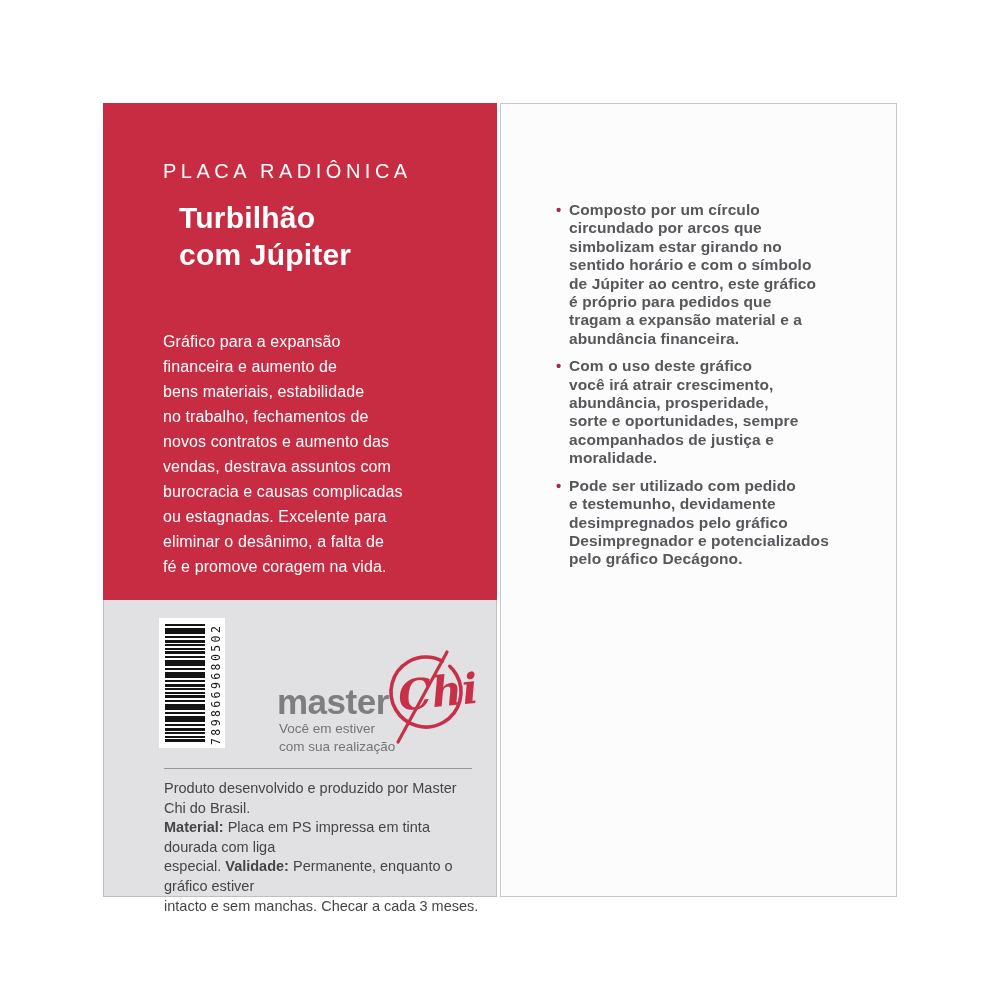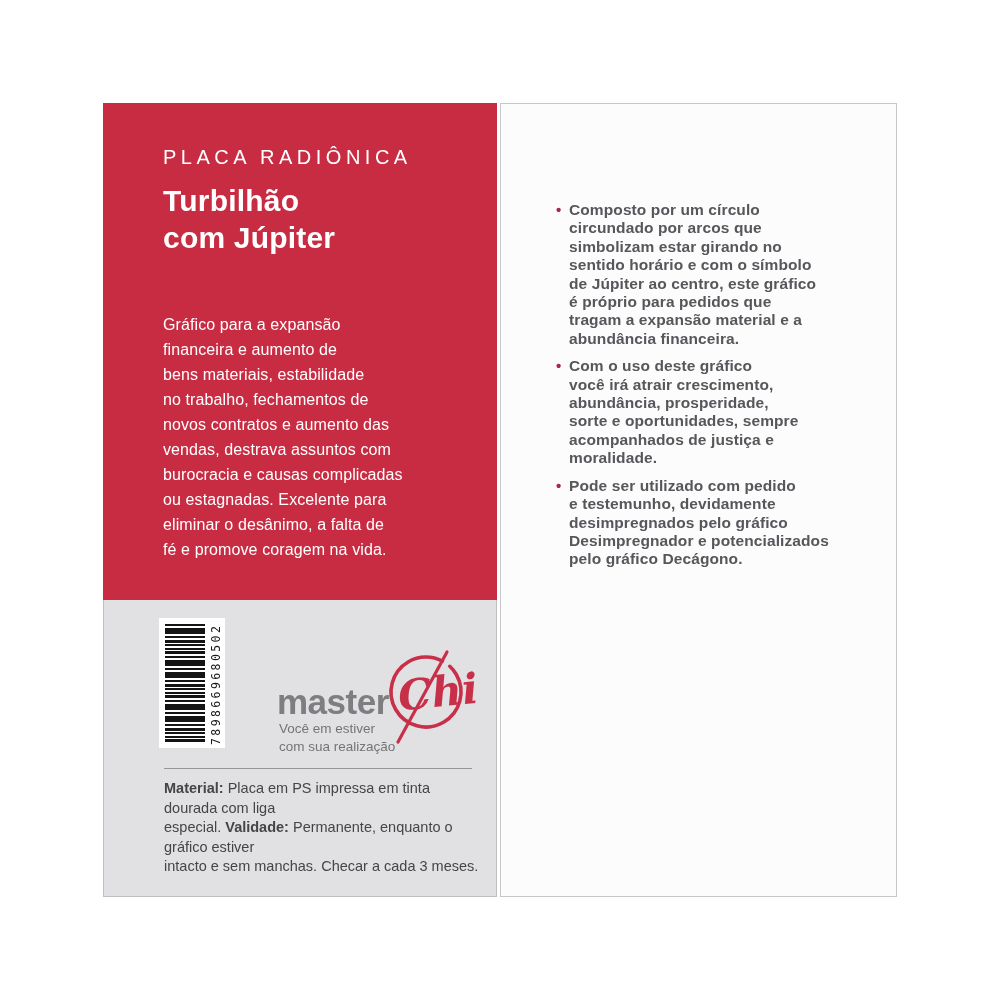--- a/index.html
+++ b/index.html
@@ -10,28 +10,28 @@
   }
   .prewrap{white-space:pre-line;}
 
   
   .left-col{
     position:absolute;left:103px;top:103px;width:394px;height:794px;
   }
   .red-panel{
     position:absolute;left:0;top:0;width:394px;height:497px;
     background:#c82c42;box-sizing:border-box;
-    padding:43px 30px 0 60px;color:#ffffff;
+    padding:57px 30px 0 60px;color:#ffffff;
   }
   .eyebrow{
     font-size:20px;letter-spacing:4.5px;font-weight:normal;
     color:#ffffff;margin:0 0 13px 0;
   }
   .main-title{
-    font-size:30px;line-height:37px;font-weight:bold;margin:0;
+    font-size:30px;line-height:37px;font-weight:bold;margin:16px;
     color:#ffffff;letter-spacing:.2px;
   }
   .description{
     margin:56px 0 0 0;font-size:16px;line-height:25px;color:#ffffff;
     letter-spacing:.1px;
   }
 
   
   .gray-panel{
     position:absolute;left:0;top:497px;width:394px;height:297px;
@@ -124,21 +124,22 @@
       <circle cx="42" cy="46" r="35" fill="none" stroke="#c8304a" stroke-width="3.6" stroke-linecap="round" stroke-dasharray="200 9" transform="rotate(-30 42 46)"></circle>
       <line x1="63" y1="6" x2="14" y2="96" stroke="#c8304a" stroke-width="3.2" stroke-linecap="round"></line>
       <text x="14" y="62" font-family="DejaVu Serif, serif" font-style="italic" font-weight="bold" font-size="42" fill="#c8304a" transform="rotate(-6 42 46)">Chi</text>
     </svg>
 
     <div class="brand-tagline prewrap">Você em estiver
 com sua realização</div>
 
     <div class="divider"></div>
 
-    <p class="fine-print prewrap"><b>Material:</b><span> Placa em PS impressa em tinta dourada com liga
+    <p class="fine-print prewrap"><span>Produto desenvolvido e produzido por Master Chi do Brasil.
+</span><b>Material:</b><span> Placa em PS impressa em tinta dourada com liga
 especial. </span><b>Validade:</b><span> Permanente, enquanto o gráfico estiver
 intacto e sem manchas. Checar a cada 3 meses.</span></p>
 
   </div>
 </div>
 
 <div class="right-panel">
   <ul class="bullet-list">
     <li class="prewrap">Composto por um círculo
 circundado por arcos que

